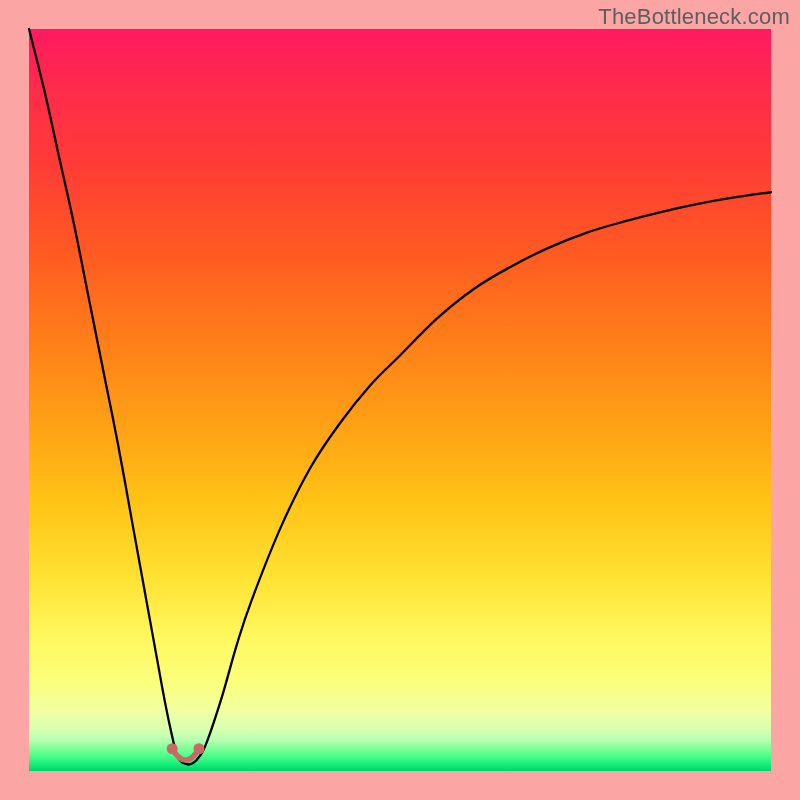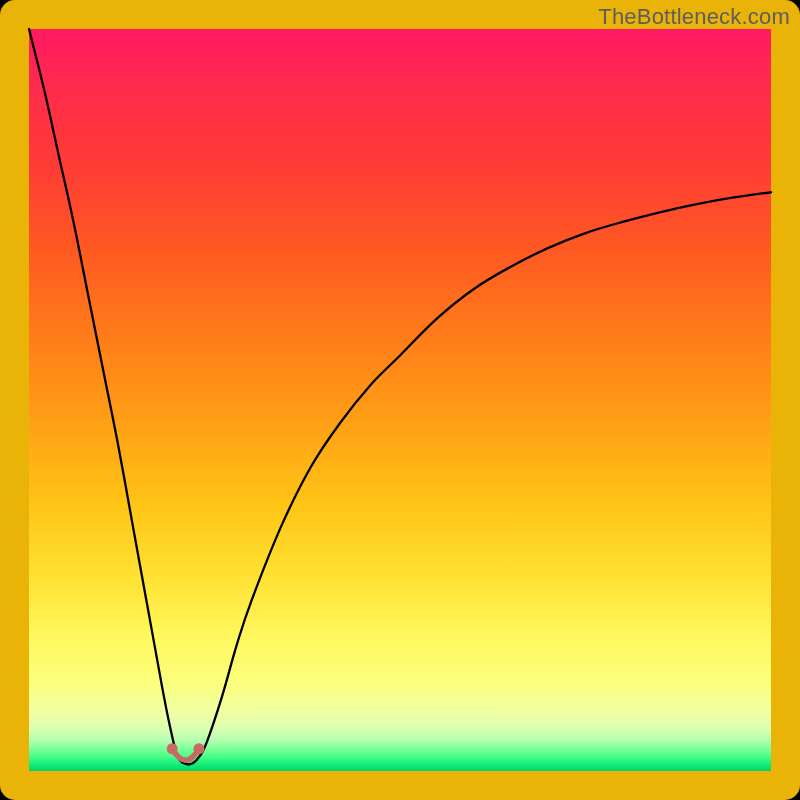--- a/index.html
+++ b/index.html
@@ -10,22 +10,21 @@
     background: #000;
     overflow: hidden;
     font-family: Arial, Helvetica, sans-serif;
   }
   .frame {
     position: absolute;
     left: 0;
     top: 0;
     width: 800px;
     height: 800px;
-    background: #eab308;
-    border-radius: 15px;
+    background: #fca5a5;
   }
   .plot-area {
     position: absolute;
     left: 29px;
     top: 29px;
     width: 742px;
     height: 742px;
     
     background: linear-gradient(
       to bottom,

